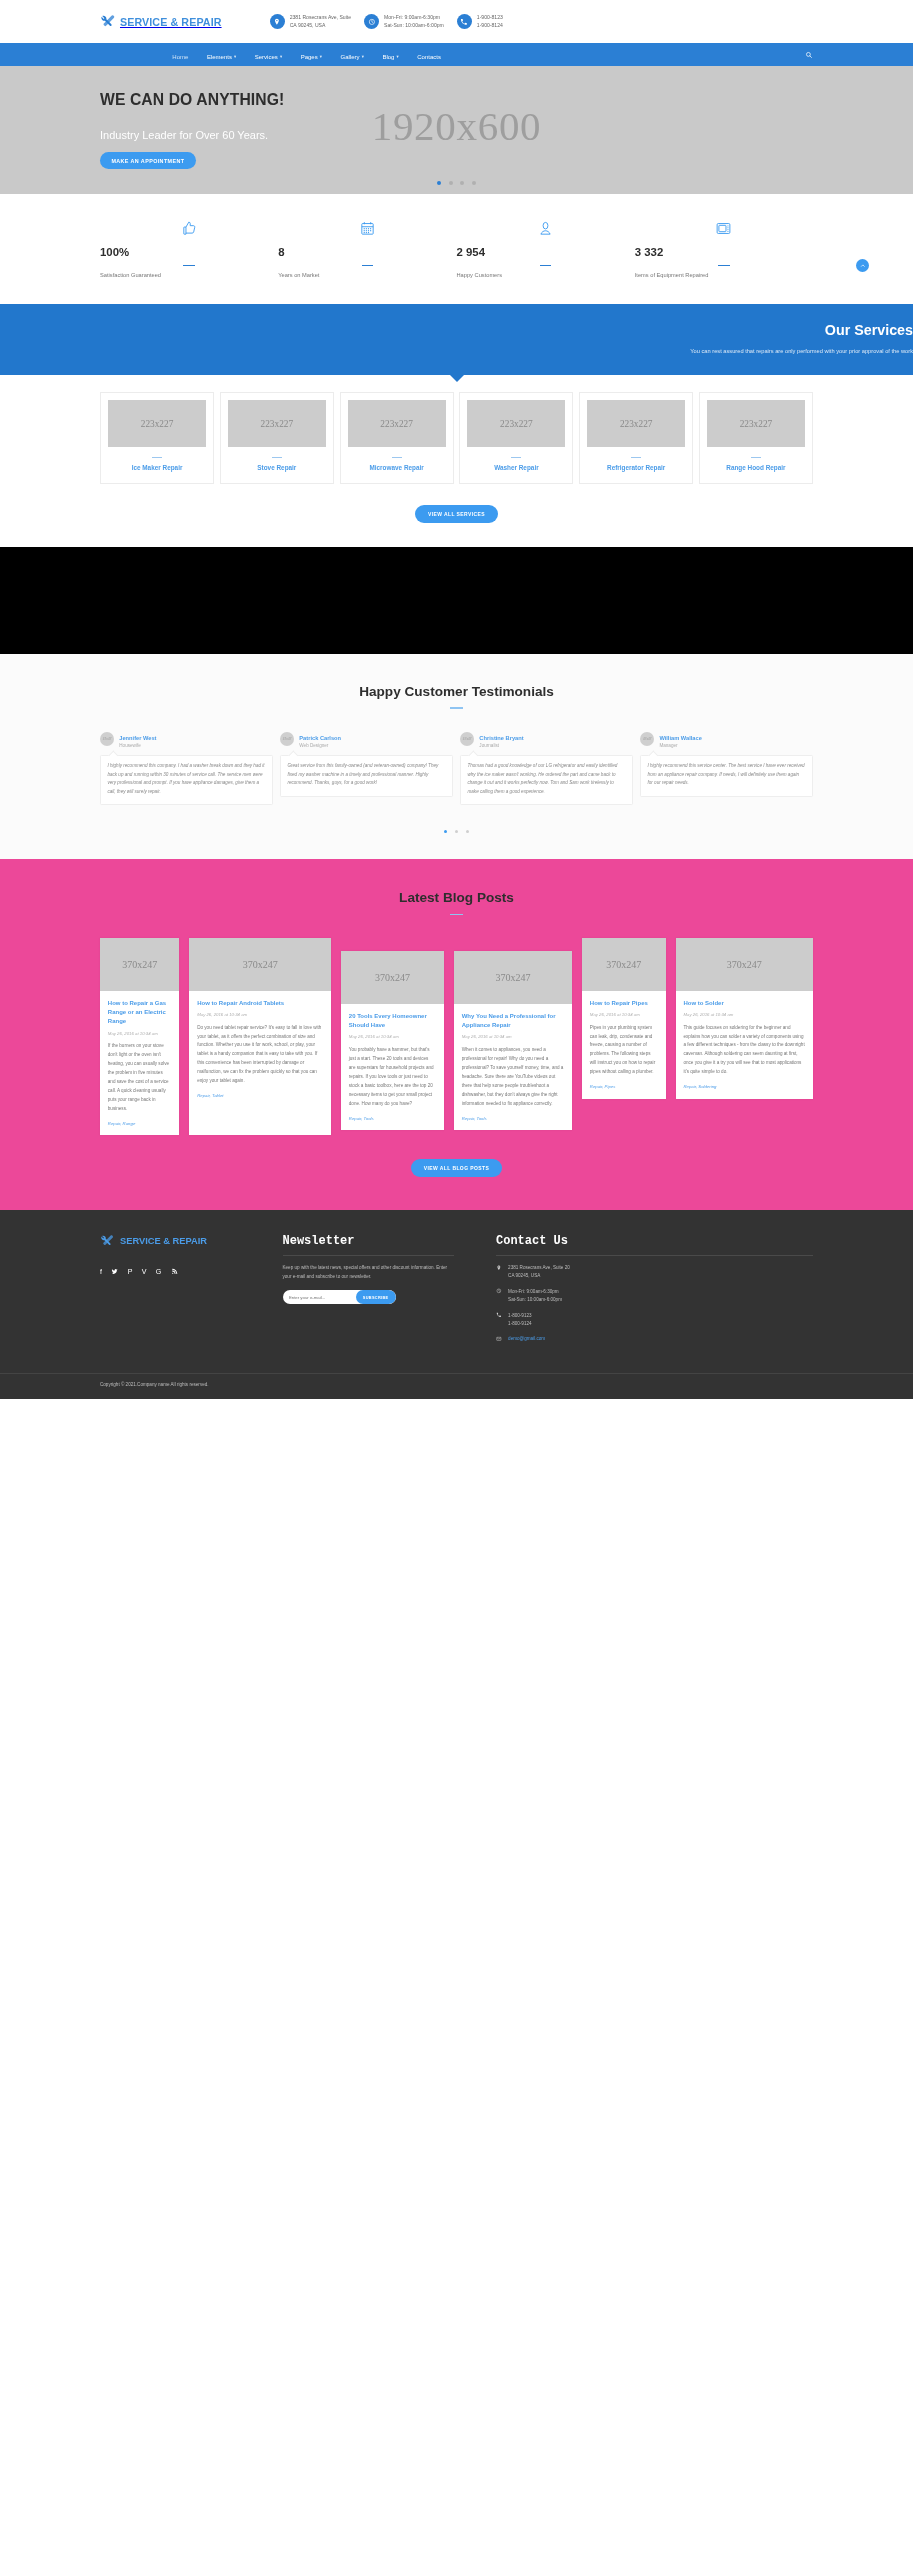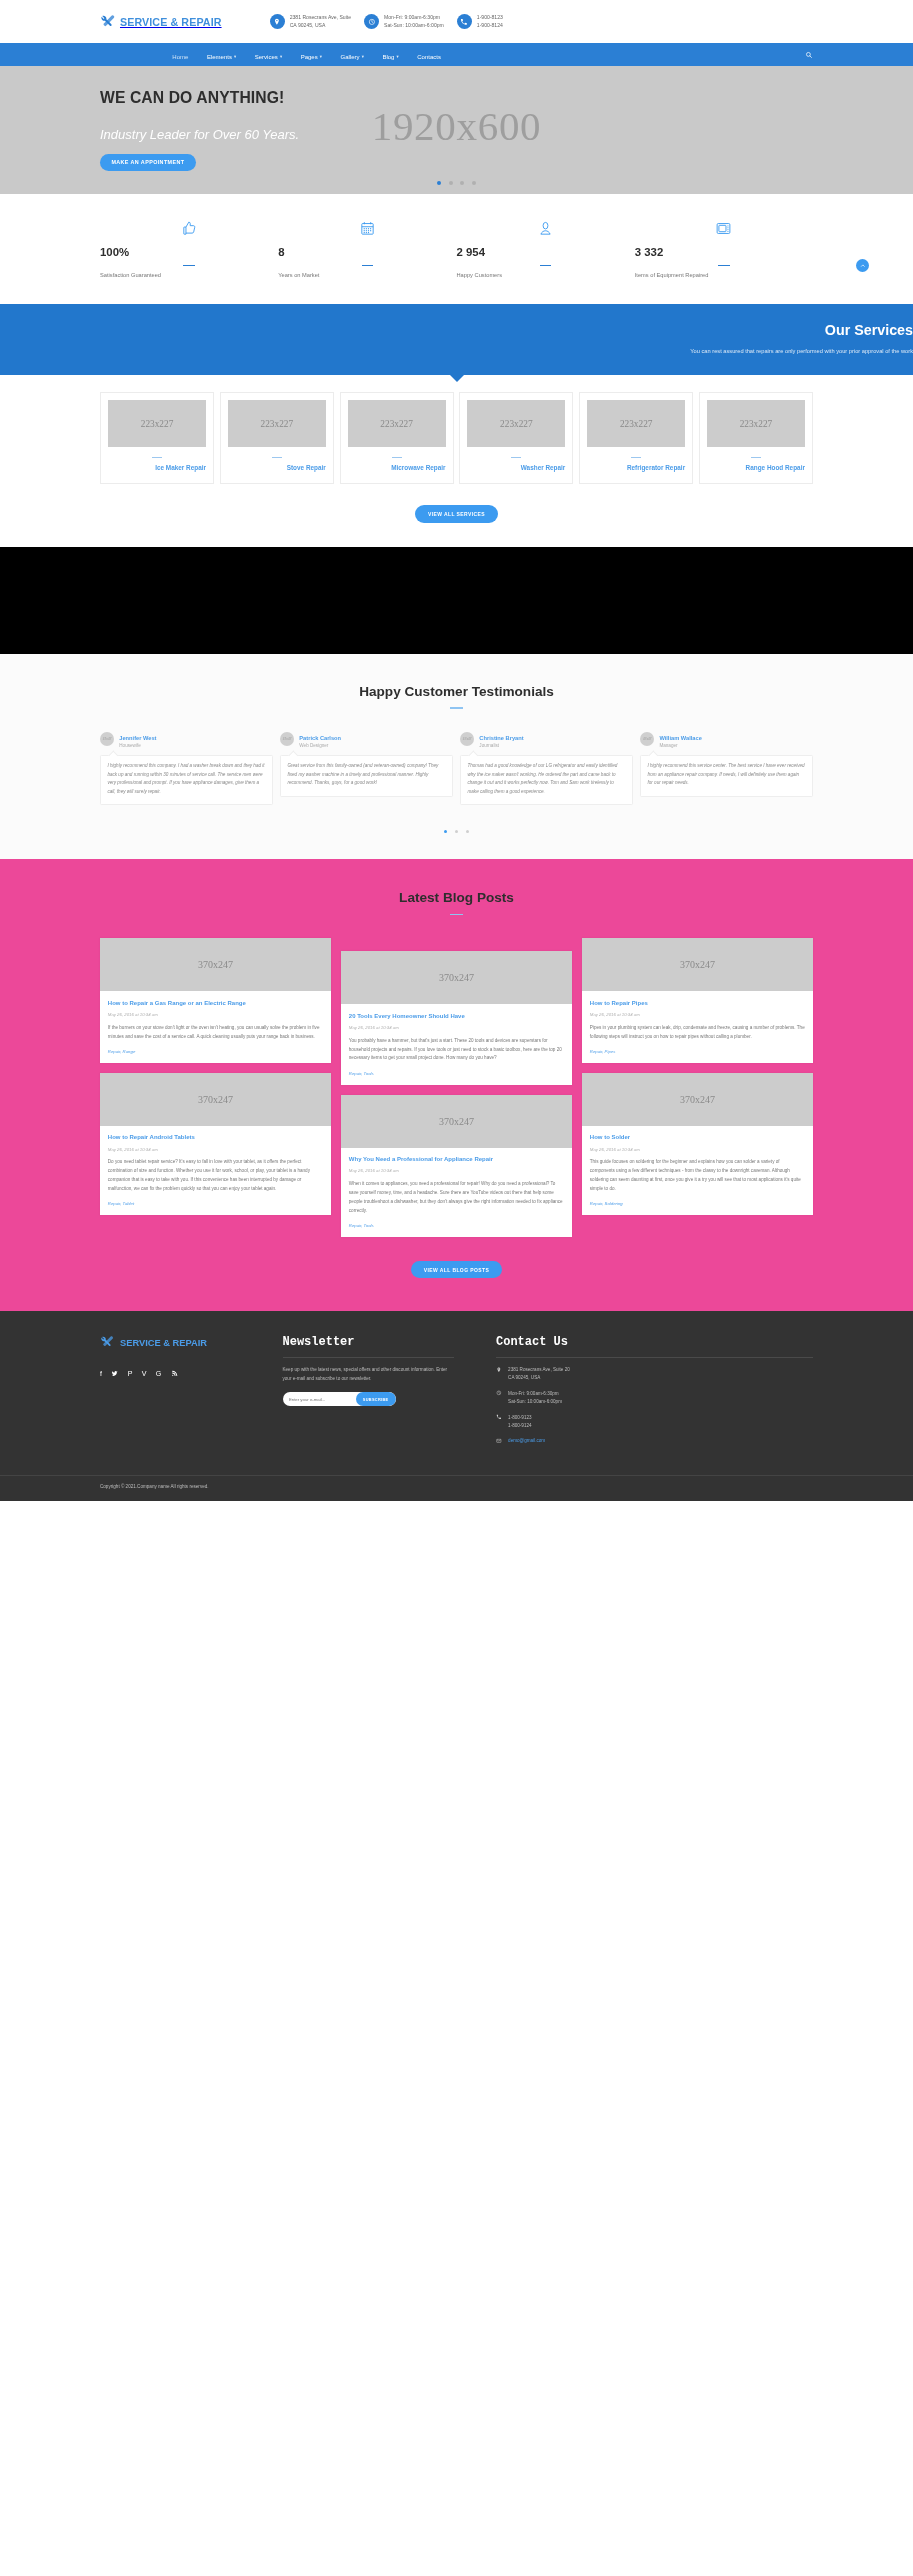--- a/index.html
+++ b/index.html
@@ -45,21 +45,21 @@
     height: 128px; background: #c9c9c9; position: relative; overflow: hidden;
     display: flex; align-items: center;
   }
   .hero-ghost {
     position: absolute; left: 50%; top: 50%; transform: translate(-50%,-58%);
     font-size: 41px; color: #9e9e9e; font-family: "Liberation Serif", serif; letter-spacing: 0.7px;
     user-select: none;
   }
   .hero .wrap { position: relative; z-index: 2; }
   .hero-title { font-size: 15.7px; font-weight: bold; color: #2e2e2e; letter-spacing: 0.1px; }
-  .hero-sub { font-size: 13px; font-style: italic; color: #ffffff; margin-top: 20px; }
+  .hero-sub { font-size: 11px; color: #ffffff; margin-top: 20px; }
   .btn-primary {
     display: inline-block; margin-top: 11.4px; background: #3c9bf0; color: #fff;
     font-size: 5.4px; font-weight: bold; letter-spacing: 0.4px; padding: 5.7px 11.4px;
     border-radius: 10px; border: none; cursor: pointer; text-decoration: none;
   }
   .hero-dots { position: absolute; bottom: 7.1px; left: 0; right: 0; text-align: center; z-index: 3; }
   .hero-dots span {
     display: inline-block; width: 4.3px; height: 4.3px; border-radius: 50%;
     background: #b0b0b0; margin: 0 2.1px;
   }
@@ -79,21 +79,21 @@
   .services-title { font-size: 14.3px; font-weight: bold; color: #fff; }
   .services-sub { font-size: 5.7px; color: #dce9f7; margin-top: 9.3px; }
   .services-arrow {
     position: absolute; left: 50%; bottom: -6.4px; transform: translateX(-50%);
     width: 0; height: 0; border-left: 7.1px solid transparent; border-right: 7.1px solid transparent;
     border-top: 7.1px solid #2277cc;
   }
   .services-grid { display: flex; gap: 0; padding: 17px 0 0; }
   .svc-card {
     flex: 1; border: 0.7px solid #ececec; background: #fff; padding: 7.1px 7.1px 10px;
-    text-align: right; margin-right: 5.7px;
+    text-align: center; margin-right: 5.7px;
   }
   .svc-card:last-child { margin-right: 0; }
   .svc-thumb {
     background: #cccccc; height: 47px; display: flex; align-items: center; justify-content: center;
     color: #8a8a8a; font-size: 9.3px; font-family: "Liberation Serif", serif;
   }
   .svc-rule { width: 10px; height: 1.1px; background: #9cc7ef; margin: 10px auto 5px; }
   .svc-name { font-size: 6.4px; font-weight: bold; color: #4b9ce8; line-height: 1.5; }
   .services-cta { text-align: center; padding: 21.4px 0 24px; }
   .btn-pill {
@@ -129,21 +129,21 @@
   }
   .testi-dots { text-align: center; margin-top: 18.5px; }
   .testi-dots span {
     display: inline-block; width: 3.6px; height: 3.6px; border-radius: 50%; background: #cfcfcf; margin: 0 2.1px;
   }
   .testi-dots span.on { background: #3c9bf0; }
 
   
   .blog { background: #ec4899; padding: 31px 0 33px; }
   .blog-masonry { margin-top: 23px; display: flex; gap: 10px; align-items: flex-start; }
-  .blog-col { flex: 1; display: flex; flex-direction: column; gap: 10px; }
+  .blog-col { flex: 1; display: flex; flex-direction: row; gap: 10px; }
   .blog-col.col2 { padding-top: 13px; }
   .blog-col.col3 { padding-top: 0; }
   .post { background: #fff; box-shadow: 0 0 2.1px rgba(0,0,0,.07); }
   .post-thumb {
     background: #cccccc; height: 53px; display: flex; align-items: center; justify-content: center;
     color: #8a8a8a; font-size: 10px; font-family: "Liberation Serif", serif;
   }
   .post-body { padding: 7.1px 7.8px 9.3px; }
   .post-title { font-size: 6px; font-weight: bold; color: #4b9ce8; line-height: 1.55; }
   .post-date { font-size: 4.3px; color: #b0b0b0; font-style: italic; margin-top: 4.3px; }

